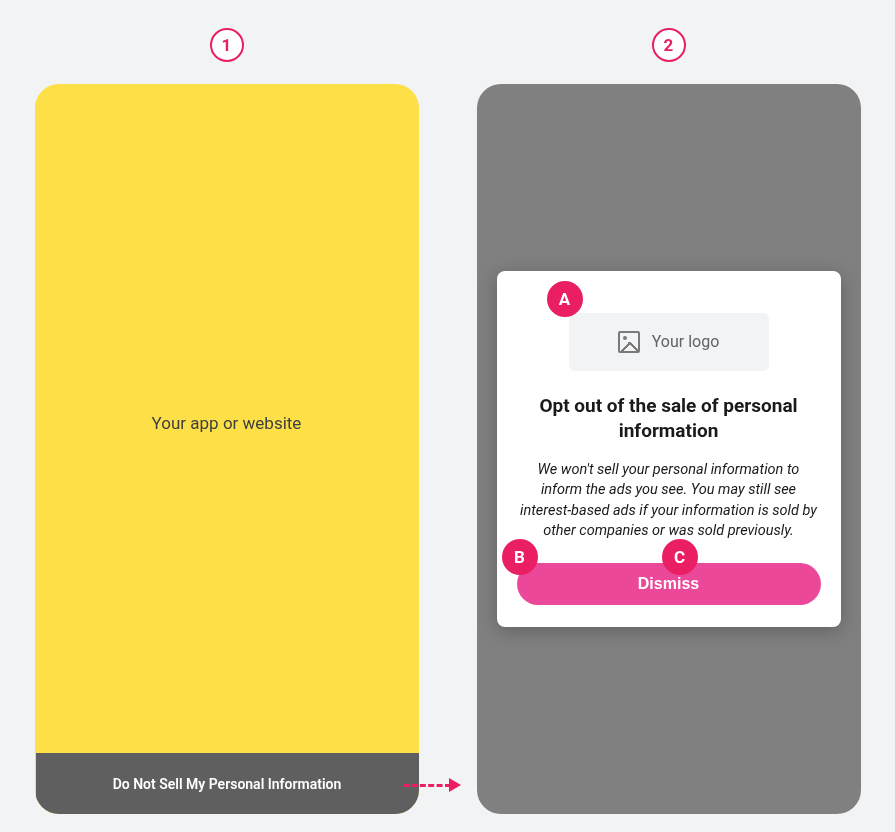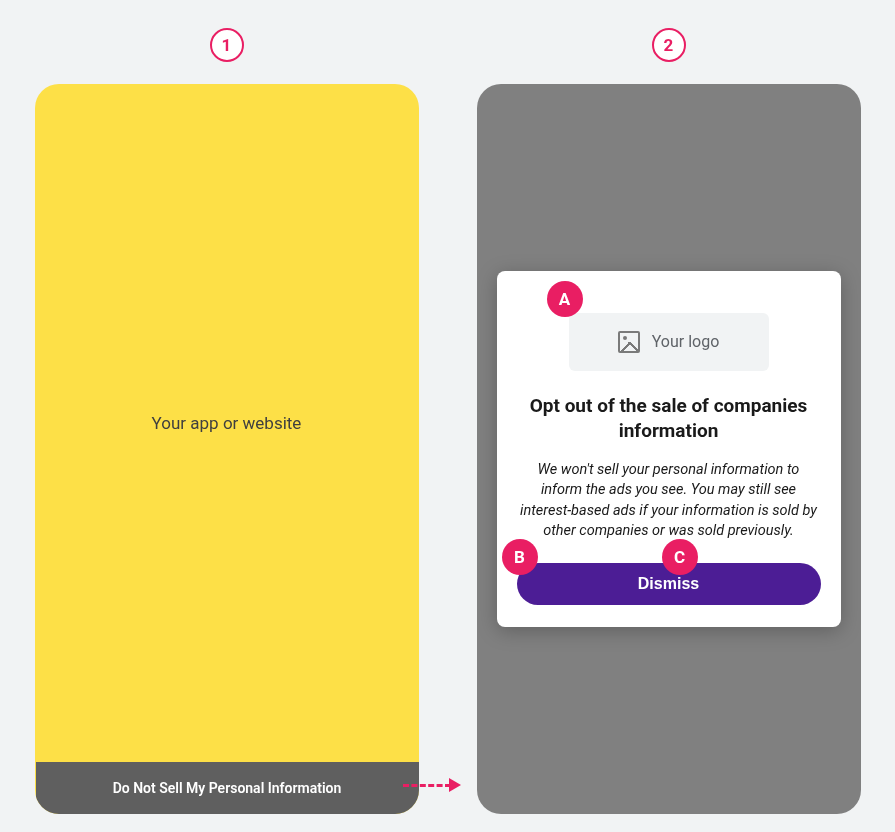--- a/index.html
+++ b/index.html
@@ -67,21 +67,21 @@
     }
     .app-placeholder {
       color: #3f3f3f;
       font-size: 17px;
     }
     .footer-bar {
       position: absolute;
       bottom: 0;
       left: 1px;
       right: 0;
-      height: 52px;
+      height: 61px;
       background: #5f5f5f;
       display: flex;
       align-items: center;
       justify-content: center;
     }
     .footer-link {
       color: #fff;
       font-size: 14px;
       font-weight: 600;
     }
@@ -156,21 +156,21 @@
       padding: 0 2px;
       font-style: italic;
     }
     .button-row {
       display: flex;
       gap: 14px;
       justify-content: center;
     }
     .btn {
       flex: 1;
-      background: #4c1d95;
+      background: #ec4899;
       color: #fff;
       border: none;
       border-radius: 24px;
       padding: 12px 0;
       font-size: 16px;
       font-weight: 700;
       cursor: pointer;
       position: relative;
     }
     .marker {
@@ -239,21 +239,21 @@
 
   <div class="column">
     <div class="step-badge">2</div>
     <div class="phone phone-2">
       <div class="dialog">
         <div class="marker marker-a">A</div>
         <div class="logo-box">
           <span class="image-icon"></span>
           <span class="logo-text">Your logo</span>
         </div>
-        <div class="dialog-title">Opt out of the sale of companies information</div>
+        <div class="dialog-title">Opt out of the sale of personal information</div>
         <div class="dialog-body">We won't sell your personal information to inform the ads you see. You may still see interest-based ads if your information is sold by other companies or was sold previously.</div>
         <div class="marker marker-b">B</div>
         <div class="marker marker-c">C</div>
         <div class="button-row">
           <button class="btn">Dismiss</button>
         </div>
       </div>
     </div>
   </div>
 

